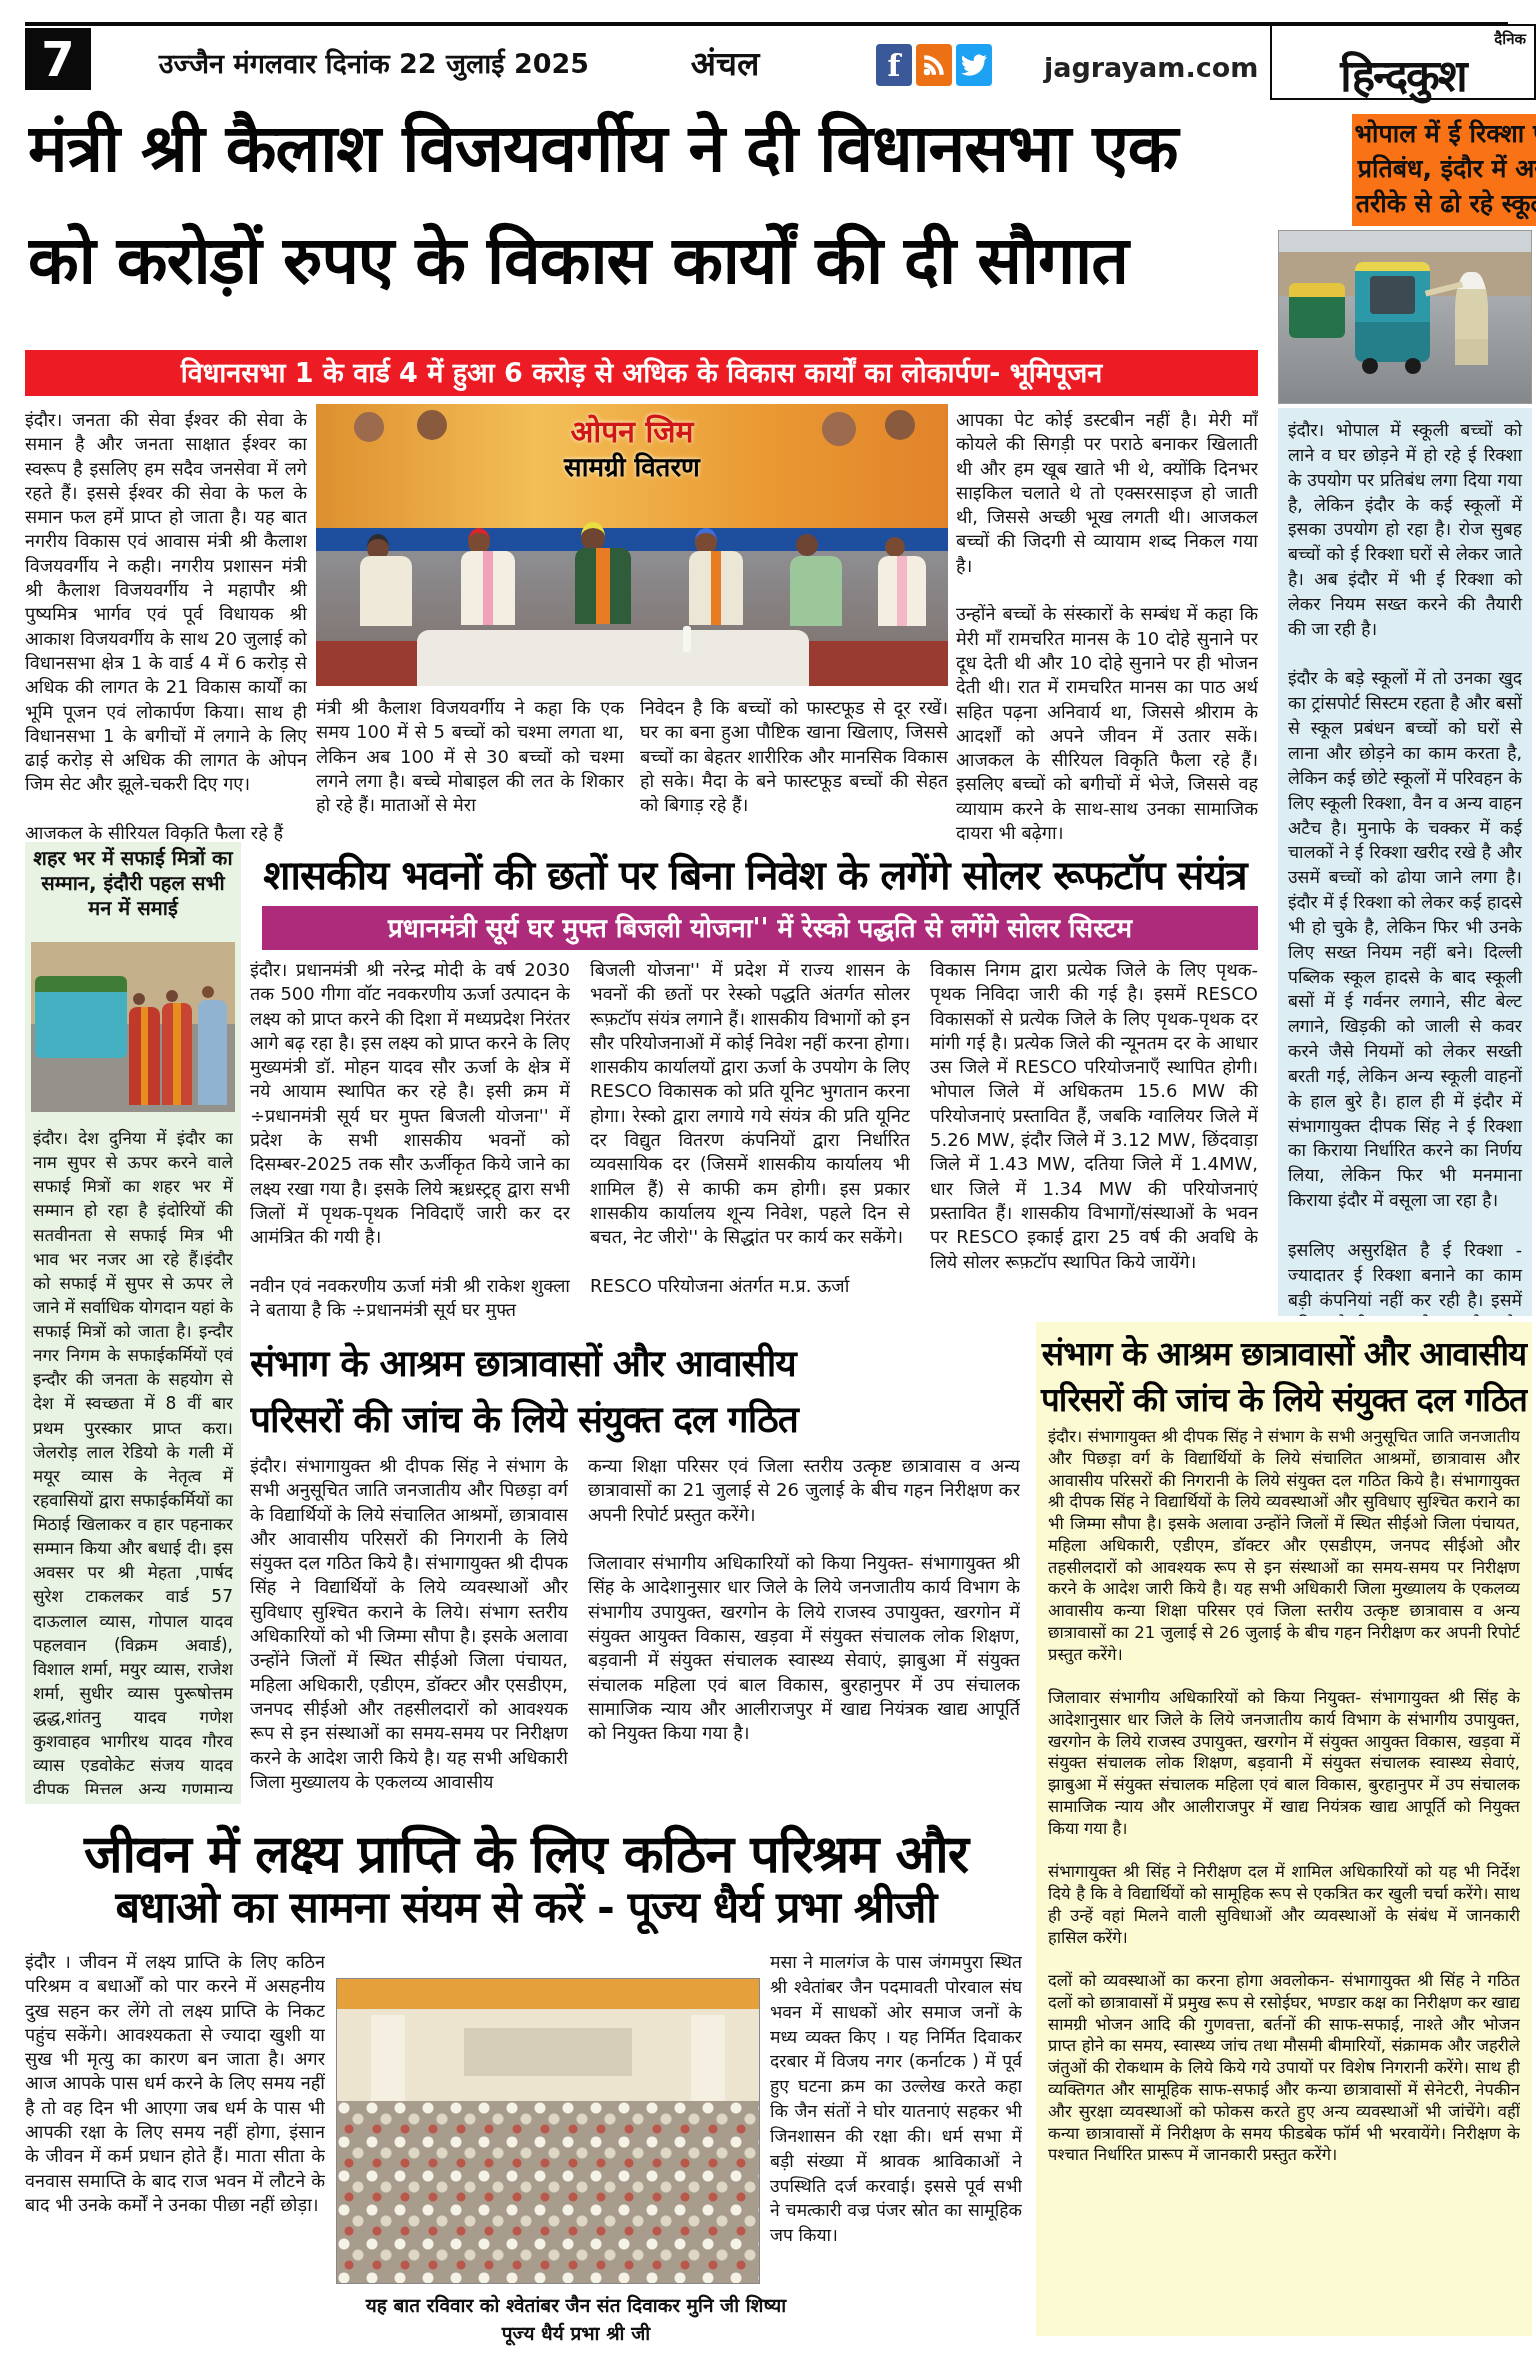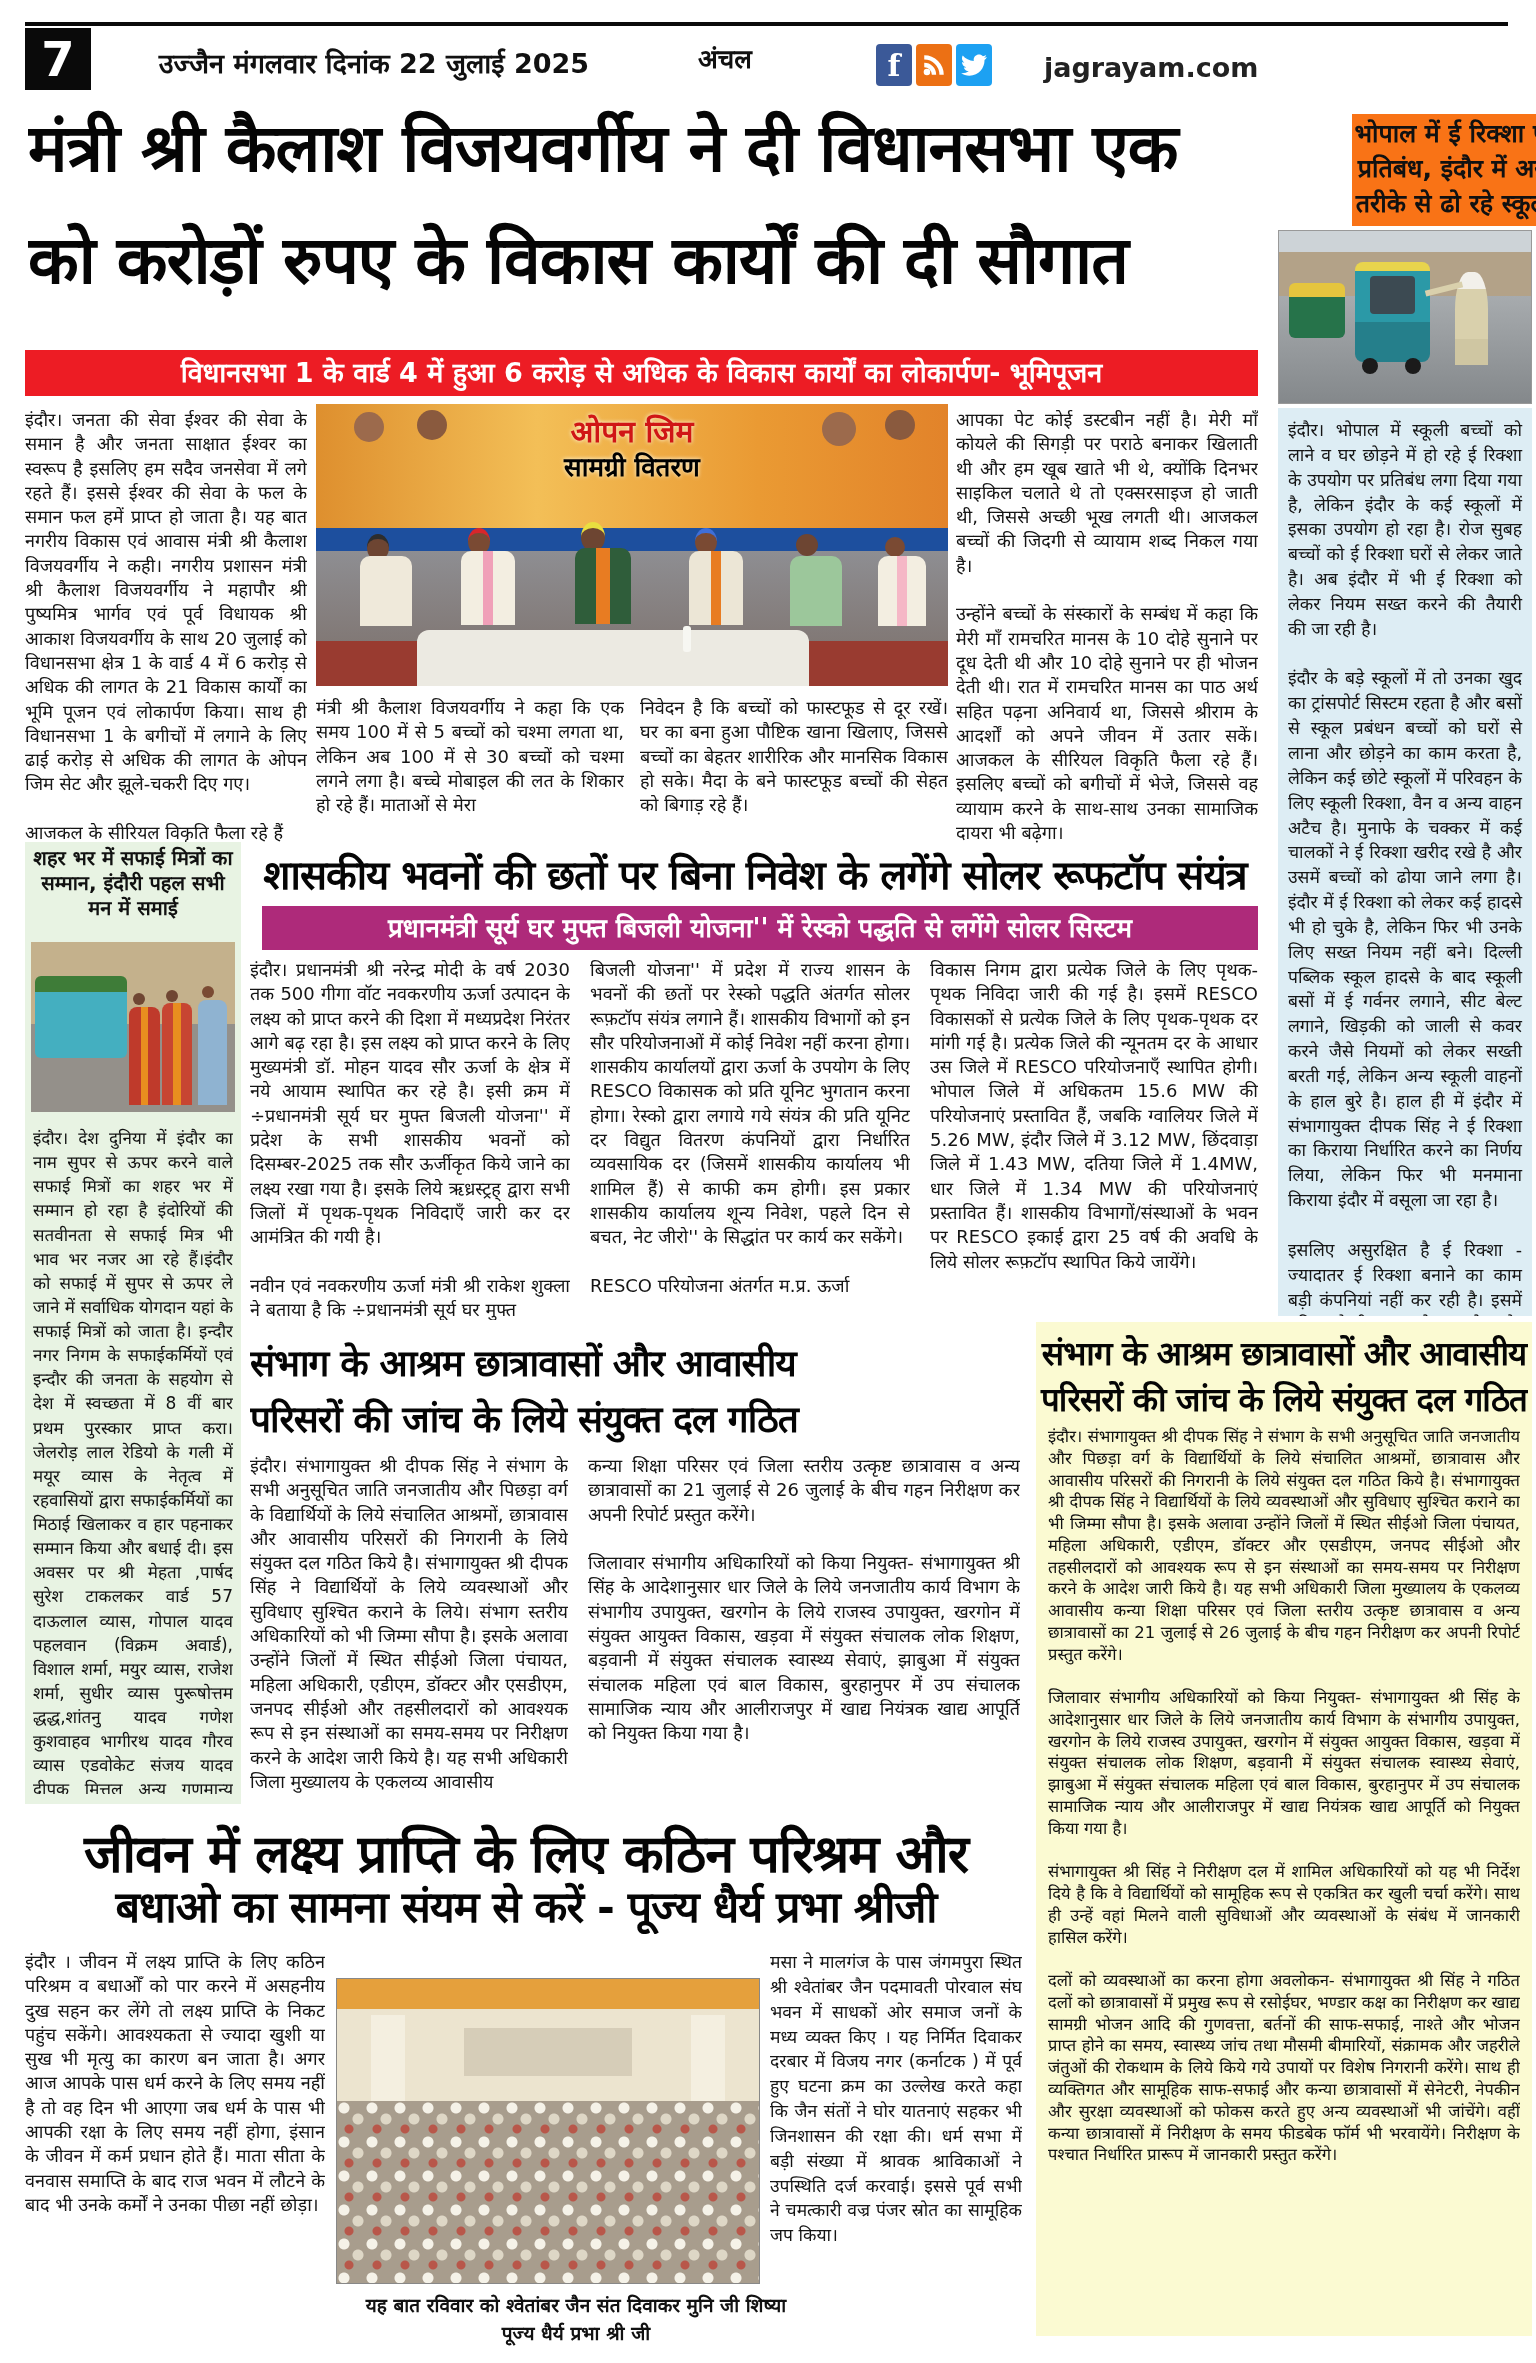--- a/index.html
+++ b/index.html
@@ -22,40 +22,44 @@
 <body>
 
 <div class="page">
 
   <div class="abs" style="left:25px;top:22px;width:1483px;height:4px;background:#0a0a0a;"></div>
 
   <div class="abs" style="left:25px;top:28px;width:66px;height:62px;background:#0a0a0a;color:#fff;font-size:48px;font-weight:800;display:flex;align-items:center;justify-content:center;">7</div>
 
   <div class="abs" style="left:104px;top:44px;width:540px;height:40px;font-size:27px;font-weight:700;text-align:center;">उज्जैन  मंगलवार दिनांक 22 जुलाई 2025</div>
 
-  <div class="abs center" style="left:630px;top:40px;width:190px;height:44px;font-size:26px;font-weight:800;font-family:Liberation Mono, monospace;">अंचल</div>
+  <div class="abs center" style="left:630px;top:40px;width:190px;height:44px;font-size:33px;font-weight:800;font-family:Liberation Mono, monospace;">अंचल</div>
 
   <div class="icon-box" style="left:876px;top:44px;background:#3b5998;">
     <span style="color:#fff;font-size:30px;font-weight:800;font-family:'DejaVu Serif','Liberation Serif',serif;">f</span>
   </div>
   <div class="icon-box" style="left:916px;top:44px;background:#ec7014;">
     <svg width="26" height="26" viewBox="0 0 24 24">
       <circle cx="5.5" cy="18.5" r="3" fill="#fff"></circle>
       <path d="M3 10a11 11 0 0 1 11 11h-4a7 7 0 0 0-7-7z" fill="#fff"></path>
       <path d="M3 3a18 18 0 0 1 18 18h-4A14 14 0 0 0 3 7z" fill="#fff"></path>
     </svg>
   </div>
   <div class="icon-box" style="left:956px;top:44px;background:#1da1f2;">
     <svg width="26" height="26" viewBox="0 0 24 24">
       <path fill="#fff" d="M23.9 4.6c-.9.4-1.8.7-2.8.8 1-.6 1.8-1.6 2.2-2.7-1 .6-2 1-3.1 1.2-.9-1-2.2-1.6-3.6-1.6-2.7 0-4.9 2.2-4.9 4.9 0 .4 0 .8.1 1.1C7.7 8.1 4.1 6.1 1.6 3.2c-.4.7-.7 1.6-.7 2.5 0 1.7.9 3.2 2.2 4.1-.8 0-1.6-.2-2.2-.6v.1c0 2.4 1.7 4.4 3.9 4.8-.4.1-.8.2-1.3.2-.3 0-.6 0-.9-.1.6 2 2.4 3.4 4.6 3.4-1.7 1.3-3.8 2.1-6.1 2.1H.1c2.2 1.4 4.8 2.2 7.6 2.2 9 0 14-7.5 14-14v-.6c1-.7 1.8-1.6 2.2-2.7z"></path>
     </svg>
   </div>
 
   <div class="abs" style="left:1044px;top:52px;width:230px;height:36px;font-size:27px;font-weight:700;color:#222;">jagrayam.com</div>
 
+  <div class="abs masthead-box" style="left:1270px;top:24px;width:262px;height:72px;">
+    <div class="abs" style="right:8px;top:2px;font-size:15px;font-weight:700;">दैनिक</div>
+    <div class="abs" style="left:0;top:18px;width:100%;text-align:center;font-size:44px;font-weight:900;letter-spacing:-2px;">हिन्दकुश</div>
+  </div>
 
   <div class="abs hl" style="left:28px;top:212px;width:1232px;height:100px;font-size:66px;">को करोड़ों रुपए के विकास कार्यों की दी सौगात</div>
   <div class="abs hl" style="left:28px;top:100px;width:1232px;height:100px;font-size:66px;">मंत्री श्री कैलाश विजयवर्गीय ने दी विधानसभा एक</div>
 
   <div class="abs center bar-text" style="left:25px;top:350px;width:1233px;height:46px;background:#ed1c24;font-size:27px;line-height:46px;">विधानसभा 1 के वार्ड 4 में हुआ 6 करोड़ से अधिक के विकास कार्यों का लोकार्पण- भूमिपूजन</div>
 
   <div class="abs j pre body-text" style="left:25px;top:408px;width:282px;height:436px;">इंदौर।  जनता की सेवा ईश्वर की सेवा के समान है और जनता साक्षात ईश्वर का स्वरूप है इसलिए हम सदैव जनसेवा में लगे रहते हैं। इससे ईश्वर की सेवा के फल के समान फल हमें प्राप्त हो जाता है। यह बात नगरीय विकास एवं आवास मंत्री श्री कैलाश विजयवर्गीय ने कही।  नगरीय प्रशासन मंत्री श्री कैलाश विजयवर्गीय ने महापौर श्री पुष्यमित्र भार्गव एवं पूर्व विधायक श्री आकाश विजयवर्गीय के साथ 20 जुलाई को विधानसभा क्षेत्र 1 के वार्ड 4 में 6 करोड़ से अधिक की लागत के 21 विकास कार्यों का भूमि पूजन एवं लोकार्पण किया। साथ ही विधानसभा 1 के बगीचों में लगाने के लिए ढाई करोड़  से अधिक की लागत के ओपन जिम सेट और झूले-चकरी दिए गए।
 
 आजकल के सीरियल विकृति फैला रहे हैं</div>
 

